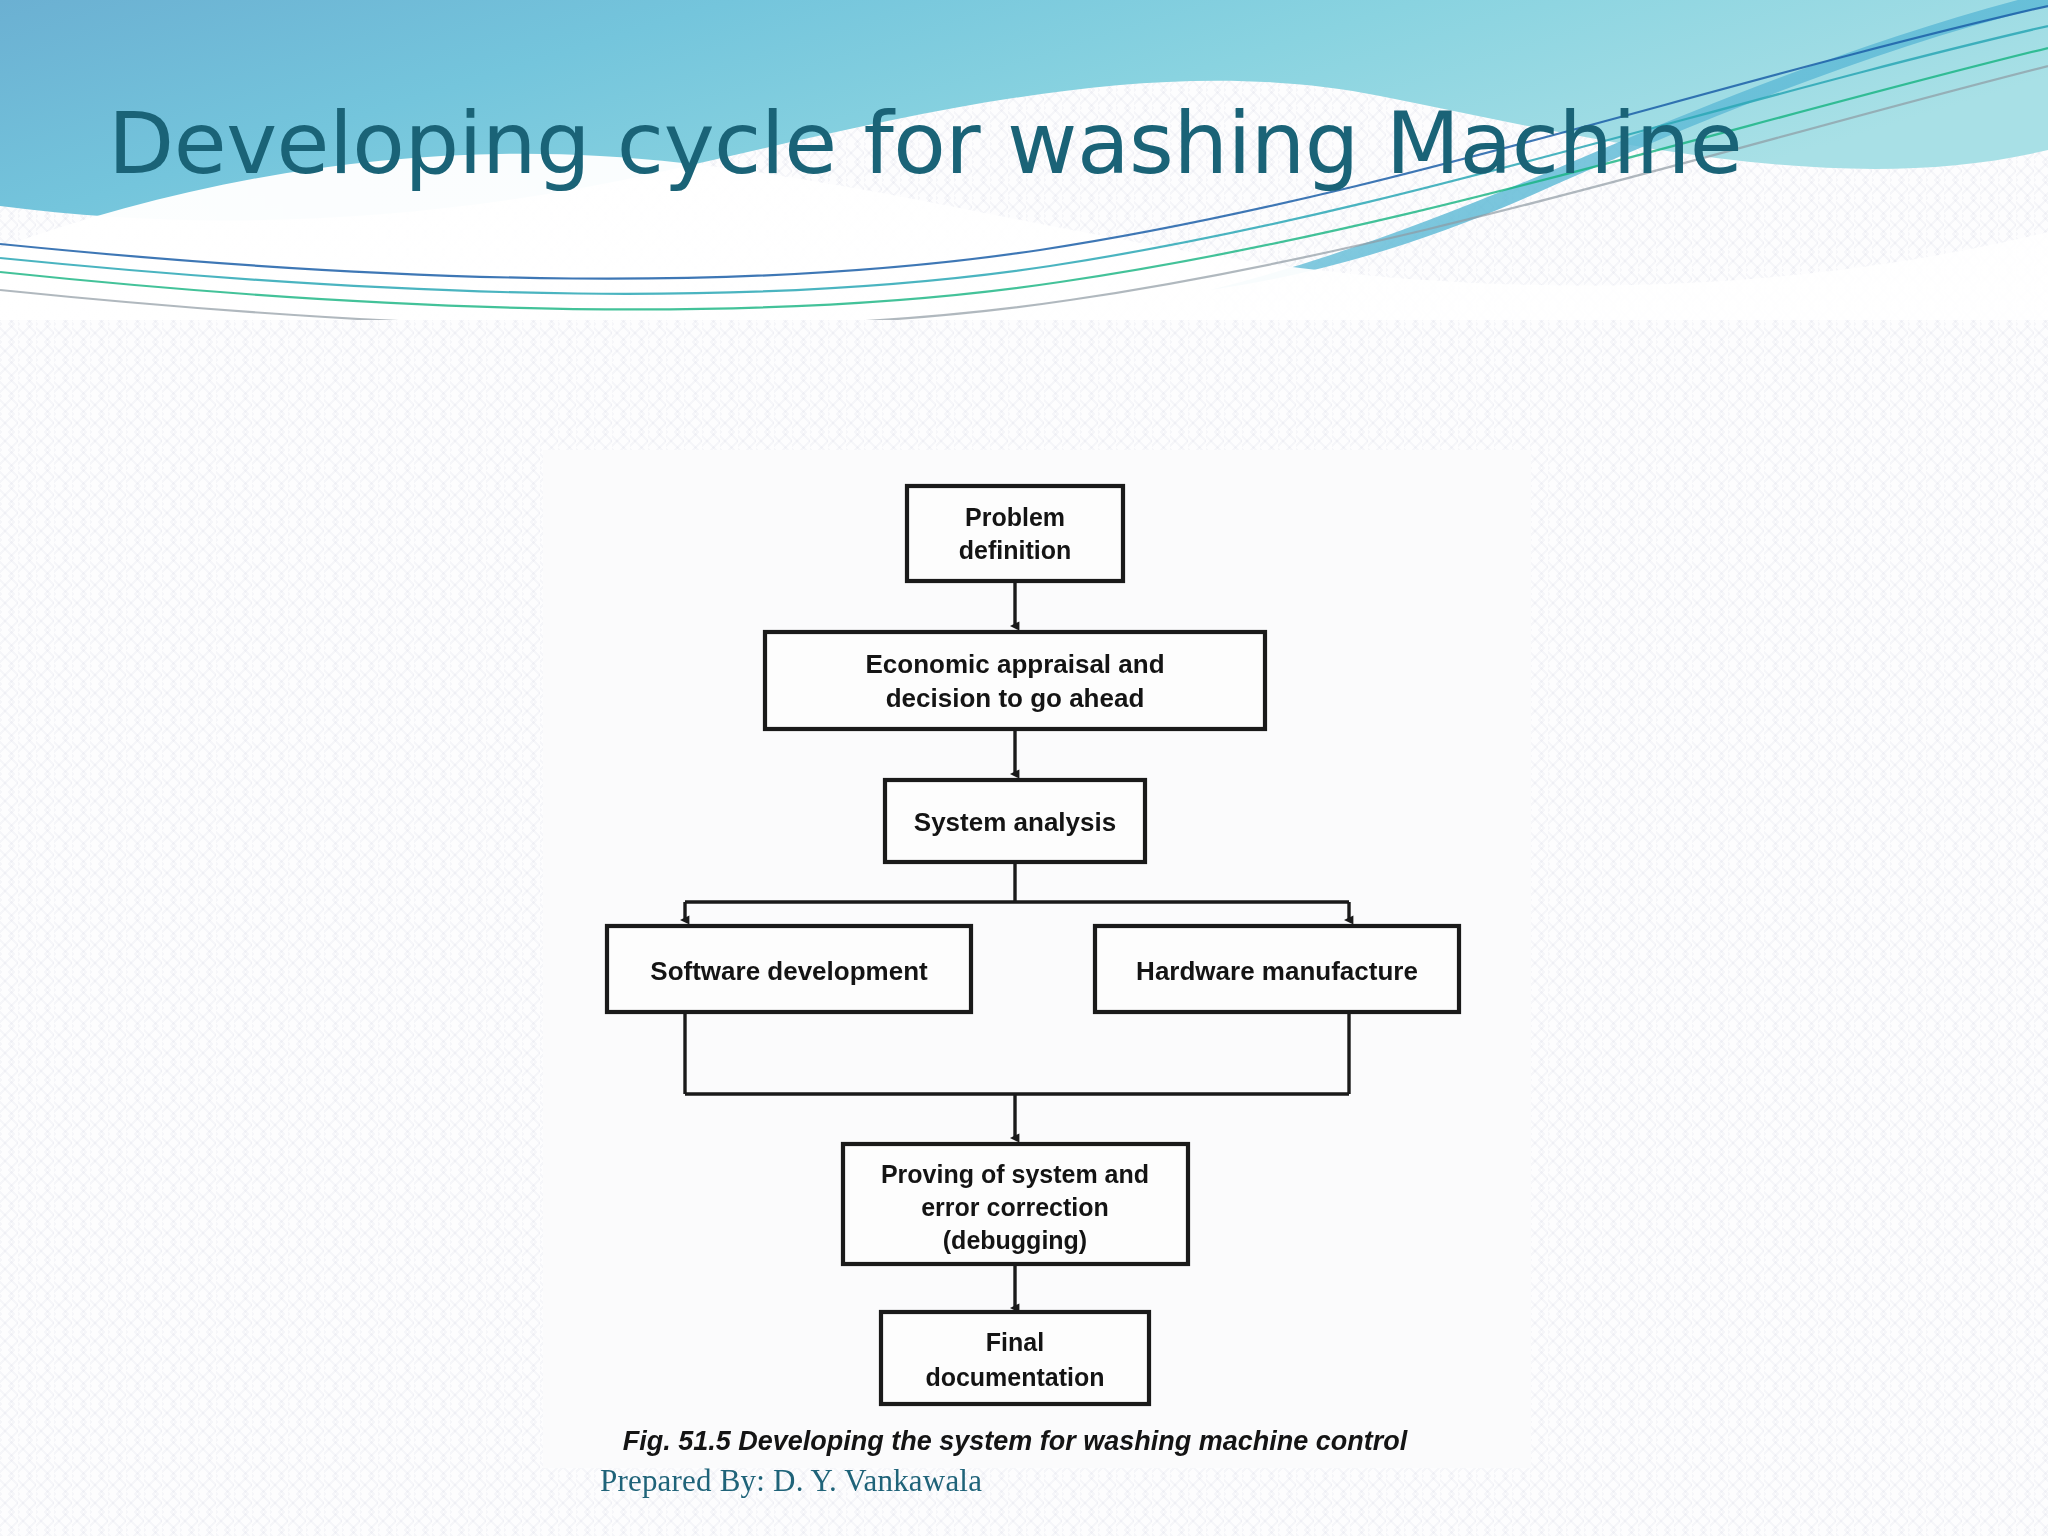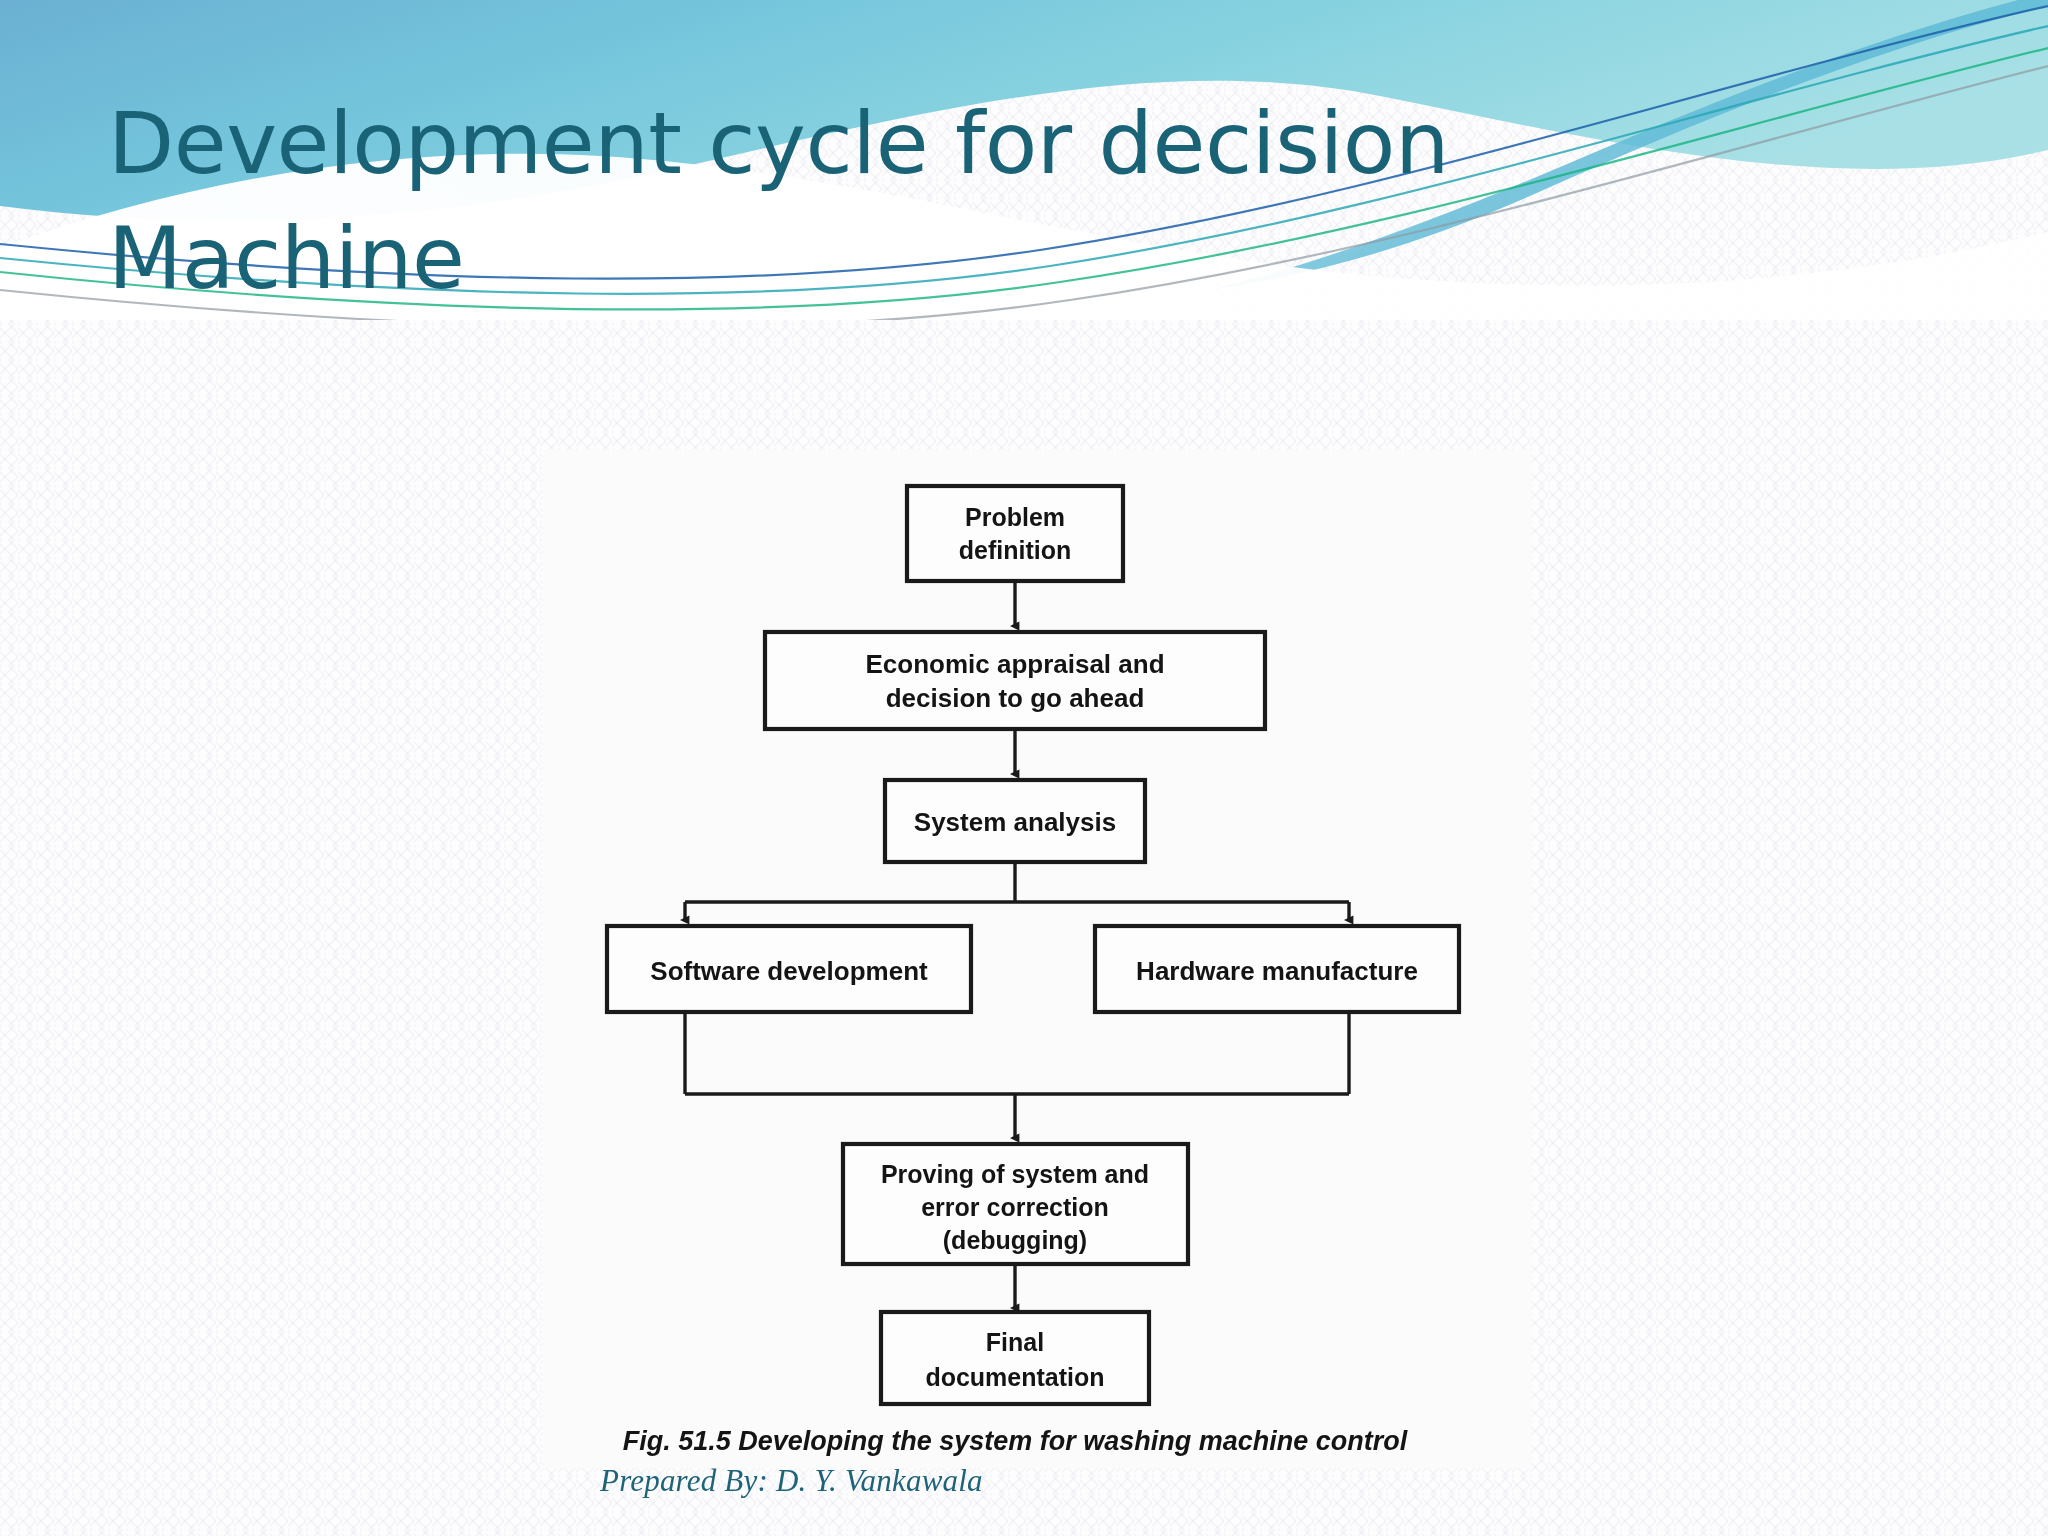--- a/index.html
+++ b/index.html
@@ -66,21 +66,20 @@
 
   
   #footer-credit {
     position: absolute;
     left: 600px;
     top: 1463px;
     font-family: "Liberation Serif", serif;
     font-size: 31px;
     color: #1f6379;
     letter-spacing: 0.2px;
-    font-style: italic;
   }
 </style>
 </head>
 <body>
 
 <div id="slide">
 
   <div id="paper-texture"></div>
 
   <div id="header-banner">
@@ -118,21 +117,21 @@
                C1060,238 840,170 600,156
                C390,144 180,182 0,248 Z" fill="url(#whiteSwoosh)"></path>
 
       <path d="M2048,6 C1700,86 1380,198 1040,250 C760,292 420,286 0,244" fill="none" stroke="#1c5fa8" stroke-width="2.2" opacity="0.85"></path>
       <path d="M2048,26 C1710,104 1390,214 1050,266 C770,308 420,300 0,258" fill="none" stroke="#2aa7b5" stroke-width="2.2" opacity="0.85"></path>
       <path d="M2048,48 C1720,128 1400,232 1060,282 C780,324 420,316 0,272" fill="none" stroke="#14b37f" stroke-width="2.2" opacity="0.8"></path>
       <path d="M2048,66 C1730,146 1410,250 1070,300 C790,342 430,334 0,290" fill="none" stroke="#8f9aa2" stroke-width="2.2" opacity="0.7"></path>
     </svg>
   </div>
 
-  <div id="slide-title">Development cycle for decision Machine</div>
+  <div id="slide-title">Developing cycle for washing Machine</div>
 
   <div id="figure-image">
     <svg width="988" height="1018" viewBox="0 0 988 1018" xmlns="http://www.w3.org/2000/svg">
       <defs>
         <marker id="arrowhead" markerWidth="12" markerHeight="12" refX="5.2" refY="5" orient="auto" markerUnits="userSpaceOnUse">
           <path d="M0.6,0.6 L9.8,0.6 L5.2,10 Z" fill="#1a1a1a"></path>
         </marker>
       </defs>
 
       <rect x="0" y="0" width="988" height="1018" fill="#fbfbfc"></rect>

